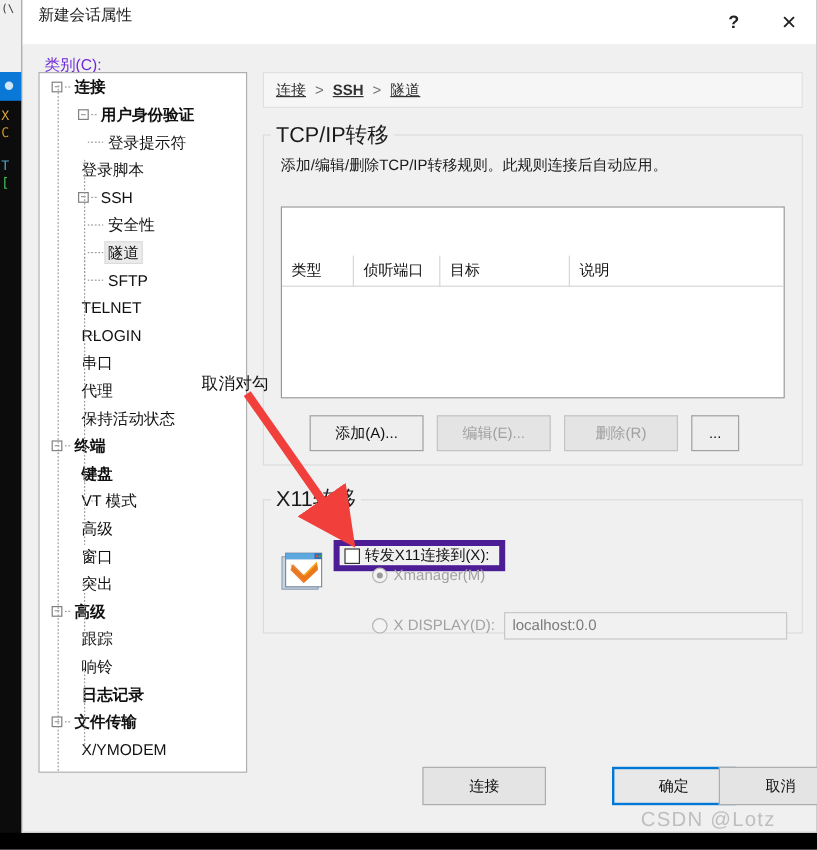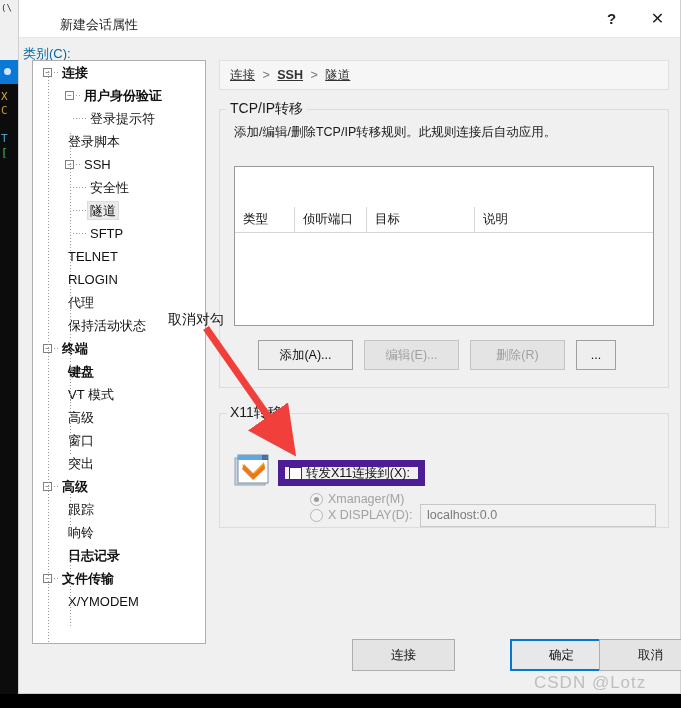--- a/index.html
+++ b/index.html
@@ -33,32 +33,32 @@
   
   #dialog {
     position: absolute; left: 18px; top: 0; width: 663px; height: 694px;
     background: #f0f0f0; border: 1px solid #cfcfcf; border-top: none;
   }
   #titlebar {
     height: 38px; background: #ffffff; position: relative;
     border-bottom: 1px solid #e8e8e8;
   }
   #title-text {
-    position: absolute; left: 13px; top: 16px;
-    font-size: 13px; color: #1d1d1d; margin-left: 28px;
+    position: absolute; left: 13px; top: 4px;
+    font-size: 13px; color: #1d1d1d;
   }
   .tb-btn {
     position: absolute; top: 0; width: 45px; height: 37px;
     display: flex; align-items: center; justify-content: center;
     font-size: 14px; color: #222; cursor: default;
   }
   #btn-help { right: 46px; font-weight: bold; font-size: 15px; }
   #btn-close { right: 0; font-size: 16px; }
 
-  #cat-label { position: absolute; left: 4px; top: 45px; font-size: 13px; color: #0369a1; }
+  #cat-label { position: absolute; left: 18px; top: 45px; font-size: 13px; color: #6d28d9; }
 
   
   #tree-panel {
     position: absolute; left: 13px; top: 60px; width: 174px; height: 584px;
     background: #ffffff; border: 1px solid #aeaeae; overflow: hidden;
   }
   .tnode {
     position: relative; height: 23px; line-height: 23px;
     font-size: 13px; color: #111; white-space: nowrap;
   }
@@ -88,21 +88,21 @@
   #content { position: absolute; left: 200px; top: 60px; width: 450px; height: 584px; }
   #breadcrumb {
     height: 30px; background: #f6f6f6; border: 1px solid #e0e0e0;
     font-size: 12.5px; color: #333; padding: 0 10px; line-height: 29px;
   }
   #breadcrumb .crumb { text-decoration: underline; }
   #breadcrumb .crumb.b { font-weight: bold; }
   #breadcrumb .sep { color: #777; padding: 0 4px; text-decoration: none; }
 
   fieldset { border: 1px solid #dcdcdc; margin: 0; padding: 0; }
-  legend { font-size: 14px; color: #1a1a1a; padding: 0 4px; margin-left: 6px; }
+  legend { font-size: 18px; color: #1a1a1a; padding: 0 4px; margin-left: 6px; }
 
   #grp-tcp { position: absolute; left: 0; top: 40px; width: 450px; height: 288px; }
   #tcp-desc { font-size: 12.5px; color: #1a1a1a; margin: 6px 0 0 14px; }
   #tcp-table {
     position: absolute; left: 14px; top: 48px; width: 420px; height: 160px;
     background: #fff; border: 1px solid #999;
   }
   #tcp-head { height: 26px; border-bottom: 1px solid #d6d6d6; display: flex; margin-top: 40px; }
   #tcp-head .th {
     font-size: 12.5px; color: #111; line-height: 25px; padding-left: 8px;
@@ -116,26 +116,26 @@
     border: 1px solid #b4b4b4; font-size: 12.5px; color: #1a1a1a;
     display: flex; align-items: center; justify-content: center; cursor: default;
   }
   .btn.enabled { background: #eeeeee; border-color: #a0a0a0; color: #111; }
   .btn.disabled { color: #a0a0a0; background: #e4e4e4; border-color: #c4c4c4; }
 
   #grp-x11 { position: absolute; left: 0; top: 344px; width: 450px; height: 124px; }
   #xicon { position: absolute; left: 12px; top: 30px; width: 40px; height: 38px; }
   #cb-wrap {
     position: absolute; left: 58px; top: 22px; height: 26px;
-    border: 7px solid #4c1d95; display: flex; align-items: center; padding: 0 8px 0 4px; margin-top: 16px;
+    border: 5px solid #4c1d95; display: flex; align-items: center; padding: 0 8px 0 4px;
   }
   #cb-box { width: 13px; height: 13px; border: 1.5px solid #333; background: #fff; margin-right: 4px; }
   #cb-label { font-size: 12.5px; color: #111; }
   .radio-row { position: absolute; display: flex; align-items: center; font-size: 12.5px; color: #a2a2a2; }
-  #r-xman { left: 90px; top: 70px; }
+  #r-xman { left: 90px; top: 44px; }
   #r-xdisp { left: 90px; top: 86px; }
   .radio { width: 13px; height: 13px; border-radius: 50%; border: 1.5px solid #b5b5b5; background: #f3f3f3; margin-right: 5px; position: relative; }
   .radio.on::after { content: ""; position: absolute; left: 3px; top: 3px; width: 5px; height: 5px; border-radius: 50%; background: #9a9a9a; }
   #xdisp-input {
     position: absolute; left: 200px; top: 82px; width: 236px; height: 23px;
     background: #f1f1f1; border: 1px solid #c8c8c8; font-size: 12.5px;
     color: #7b7b7b; line-height: 21px; padding-left: 6px;
   }
 
   
@@ -194,20 +194,21 @@
         <div class="tnode d0 hasexp bold"><span class="exp">−</span><span class="dots" style="left: 21px; width: 5px;"></span><span class="lbl">连接</span></div>
         <div class="tnode d1 hasexp bold"><span class="exp">−</span><span class="dots" style="left: 43px; width: 5px;"></span><span class="lbl">用户身份验证</span></div>
         <div class="tnode d2"><span class="dots" style="left: 40px; width: 13px;"></span><span class="lbl">登录提示符</span></div>
         <div class="tnode d1"><span class="dots" style="left: 43px; width: 5px;"></span><span class="lbl">登录脚本</span></div>
         <div class="tnode d1 hasexp"><span class="exp">−</span><span class="dots" style="left: 43px; width: 5px;"></span><span class="lbl">SSH</span></div>
         <div class="tnode d2"><span class="dots" style="left: 40px; width: 13px;"></span><span class="lbl">安全性</span></div>
         <div class="tnode d2 sel"><span class="dots" style="left: 40px; width: 13px;"></span><span class="lbl">隧道</span></div>
         <div class="tnode d2"><span class="dots" style="left: 40px; width: 13px;"></span><span class="lbl">SFTP</span></div>
         <div class="tnode d1"><span class="dots" style="left: 43px; width: 5px;"></span><span class="lbl">TELNET</span></div>
         <div class="tnode d1"><span class="dots" style="left: 43px; width: 5px;"></span><span class="lbl">RLOGIN</span></div>
+        <div class="tnode d1"><span class="dots" style="left: 43px; width: 5px;"></span><span class="lbl">串口</span></div>
         <div class="tnode d1"><span class="dots" style="left: 43px; width: 5px;"></span><span class="lbl">代理</span></div>
         <div class="tnode d1"><span class="dots" style="left: 43px; width: 5px;"></span><span class="lbl">保持活动状态</span></div>
         <div class="tnode d0 hasexp bold"><span class="exp">−</span><span class="dots" style="left: 21px; width: 5px;"></span><span class="lbl">终端</span></div>
         <div class="tnode d1 bold"><span class="dots" style="left: 43px; width: 5px;"></span><span class="lbl">键盘</span></div>
         <div class="tnode d1"><span class="dots" style="left: 43px; width: 5px;"></span><span class="lbl">VT 模式</span></div>
         <div class="tnode d1"><span class="dots" style="left: 43px; width: 5px;"></span><span class="lbl">高级</span></div>
         <div class="tnode d1"><span class="dots" style="left: 43px; width: 5px;"></span><span class="lbl">窗口</span></div>
         <div class="tnode d1"><span class="dots" style="left: 43px; width: 5px;"></span><span class="lbl">突出</span></div>
         <div class="tnode d0 hasexp bold"><span class="exp">−</span><span class="dots" style="left: 21px; width: 5px;"></span><span class="lbl">高级</span></div>
         <div class="tnode d1"><span class="dots" style="left: 43px; width: 5px;"></span><span class="lbl">跟踪</span></div>

